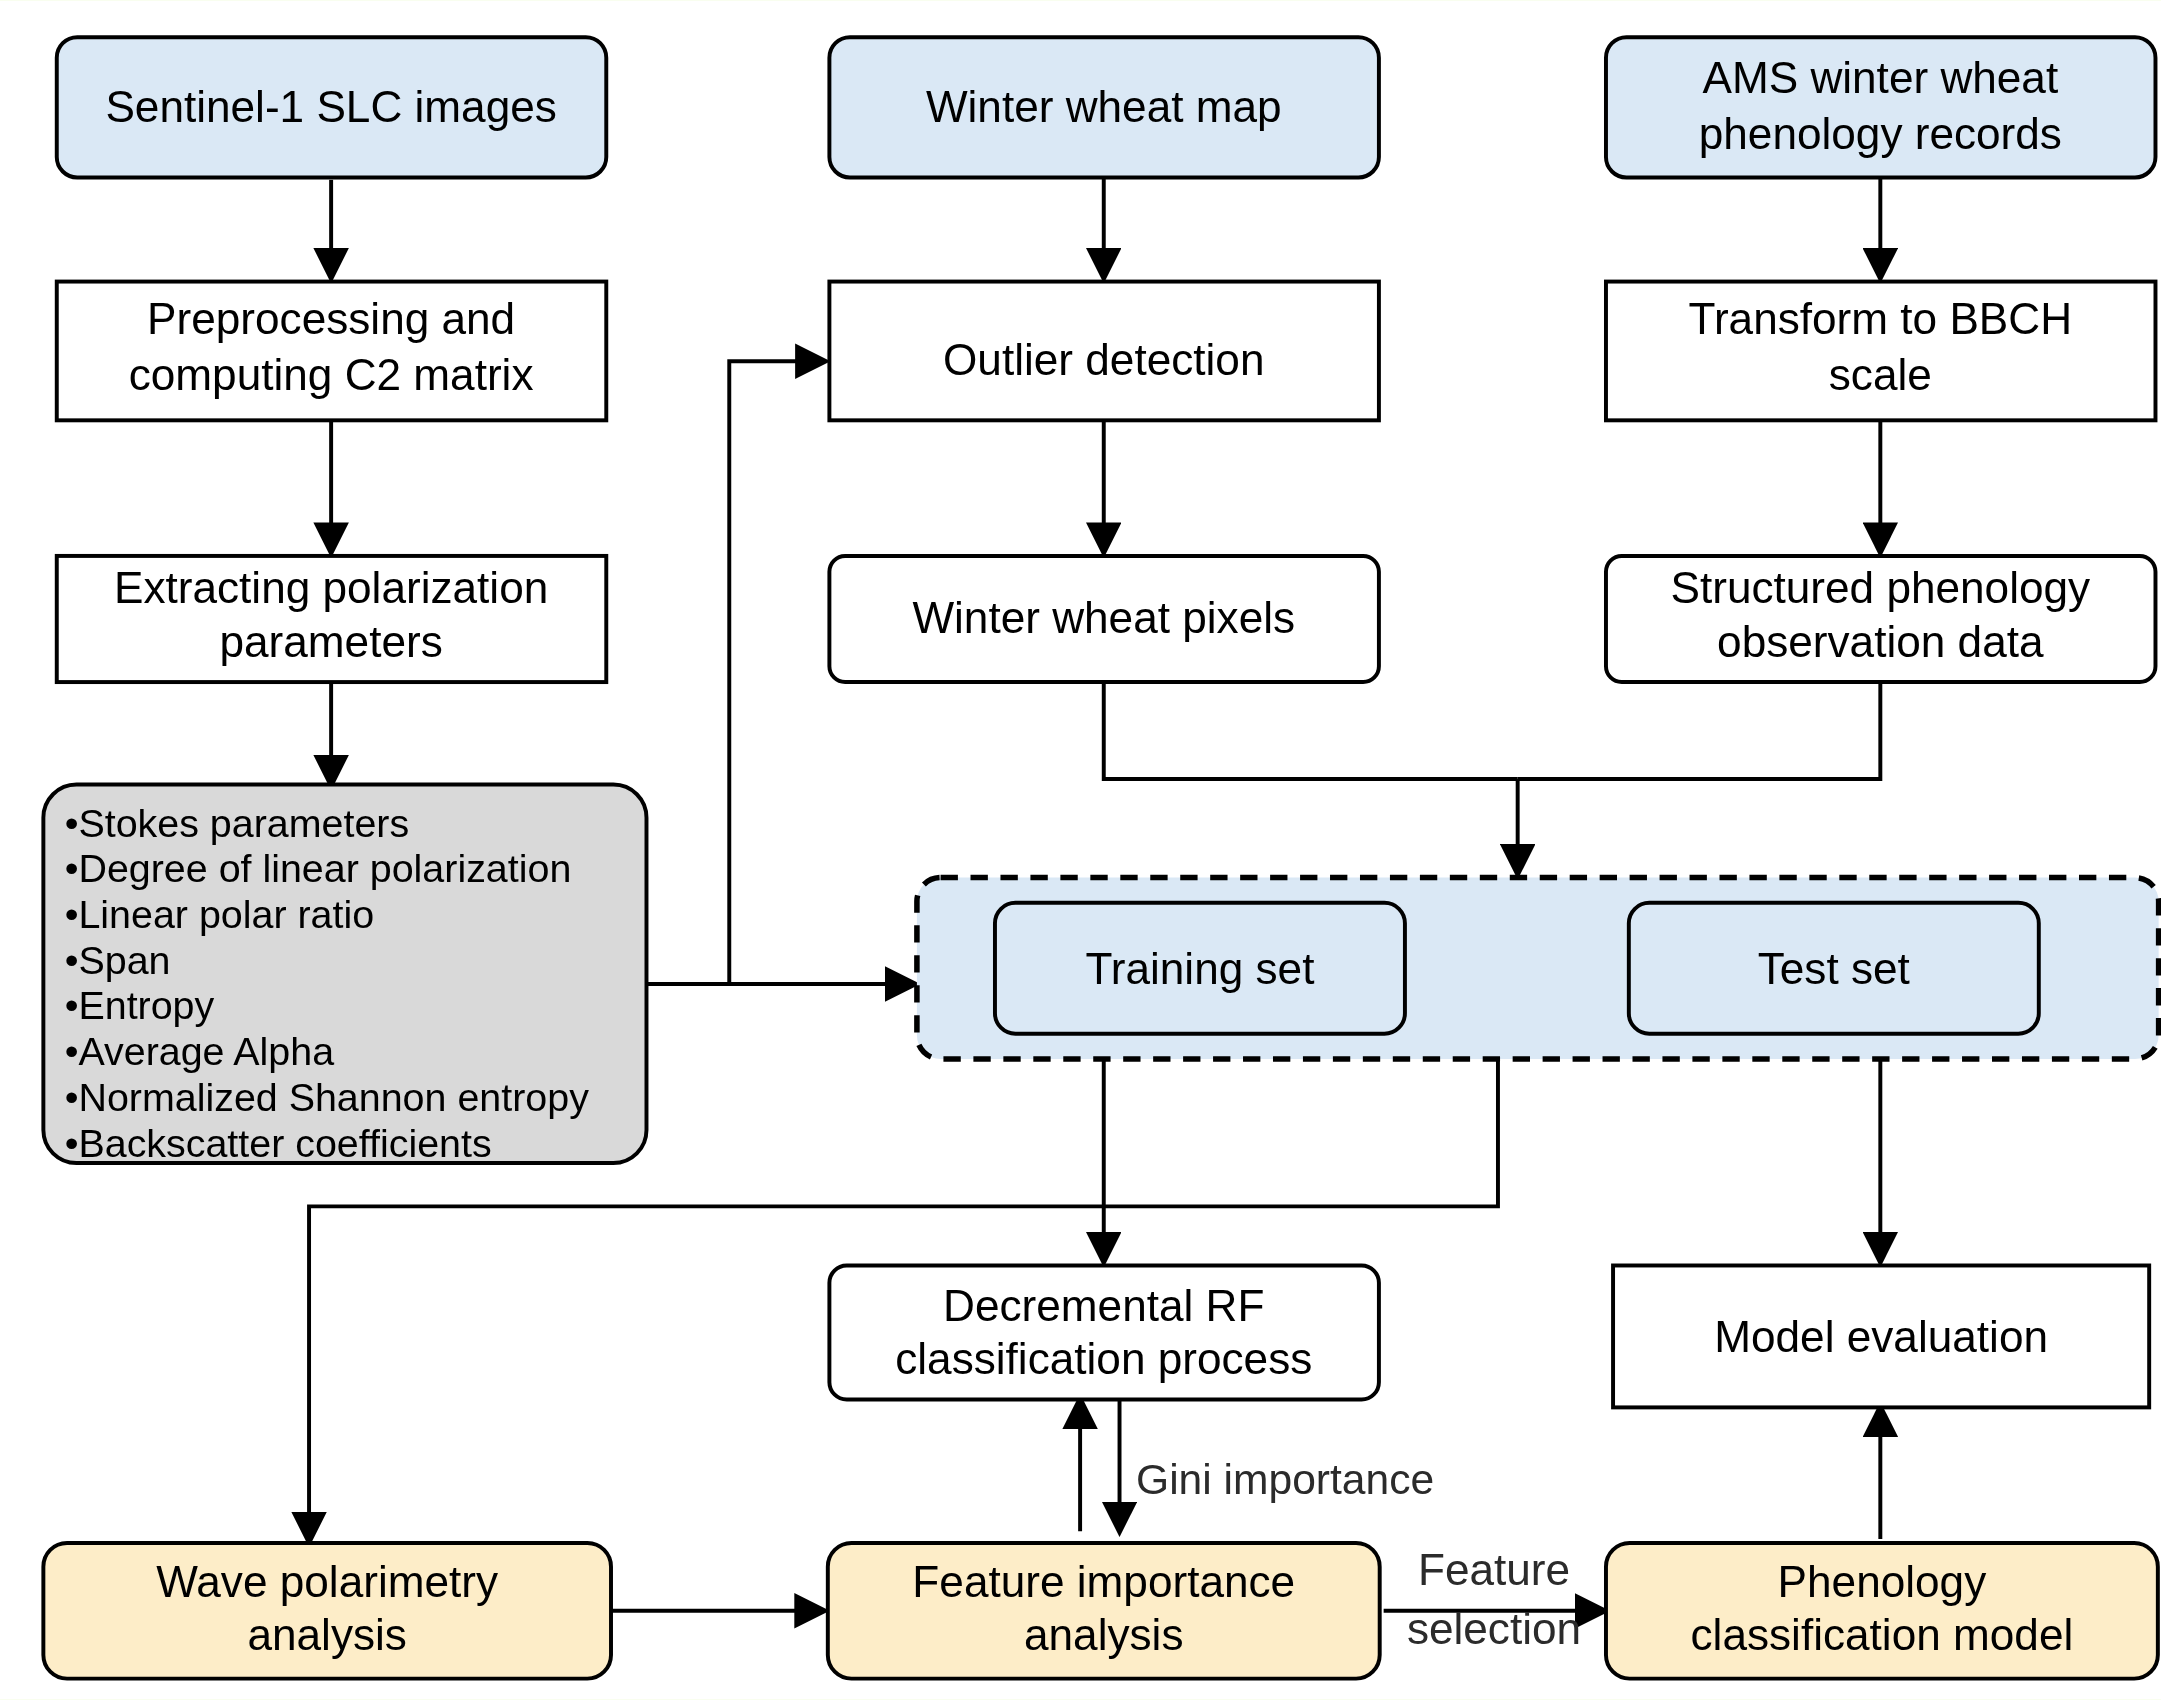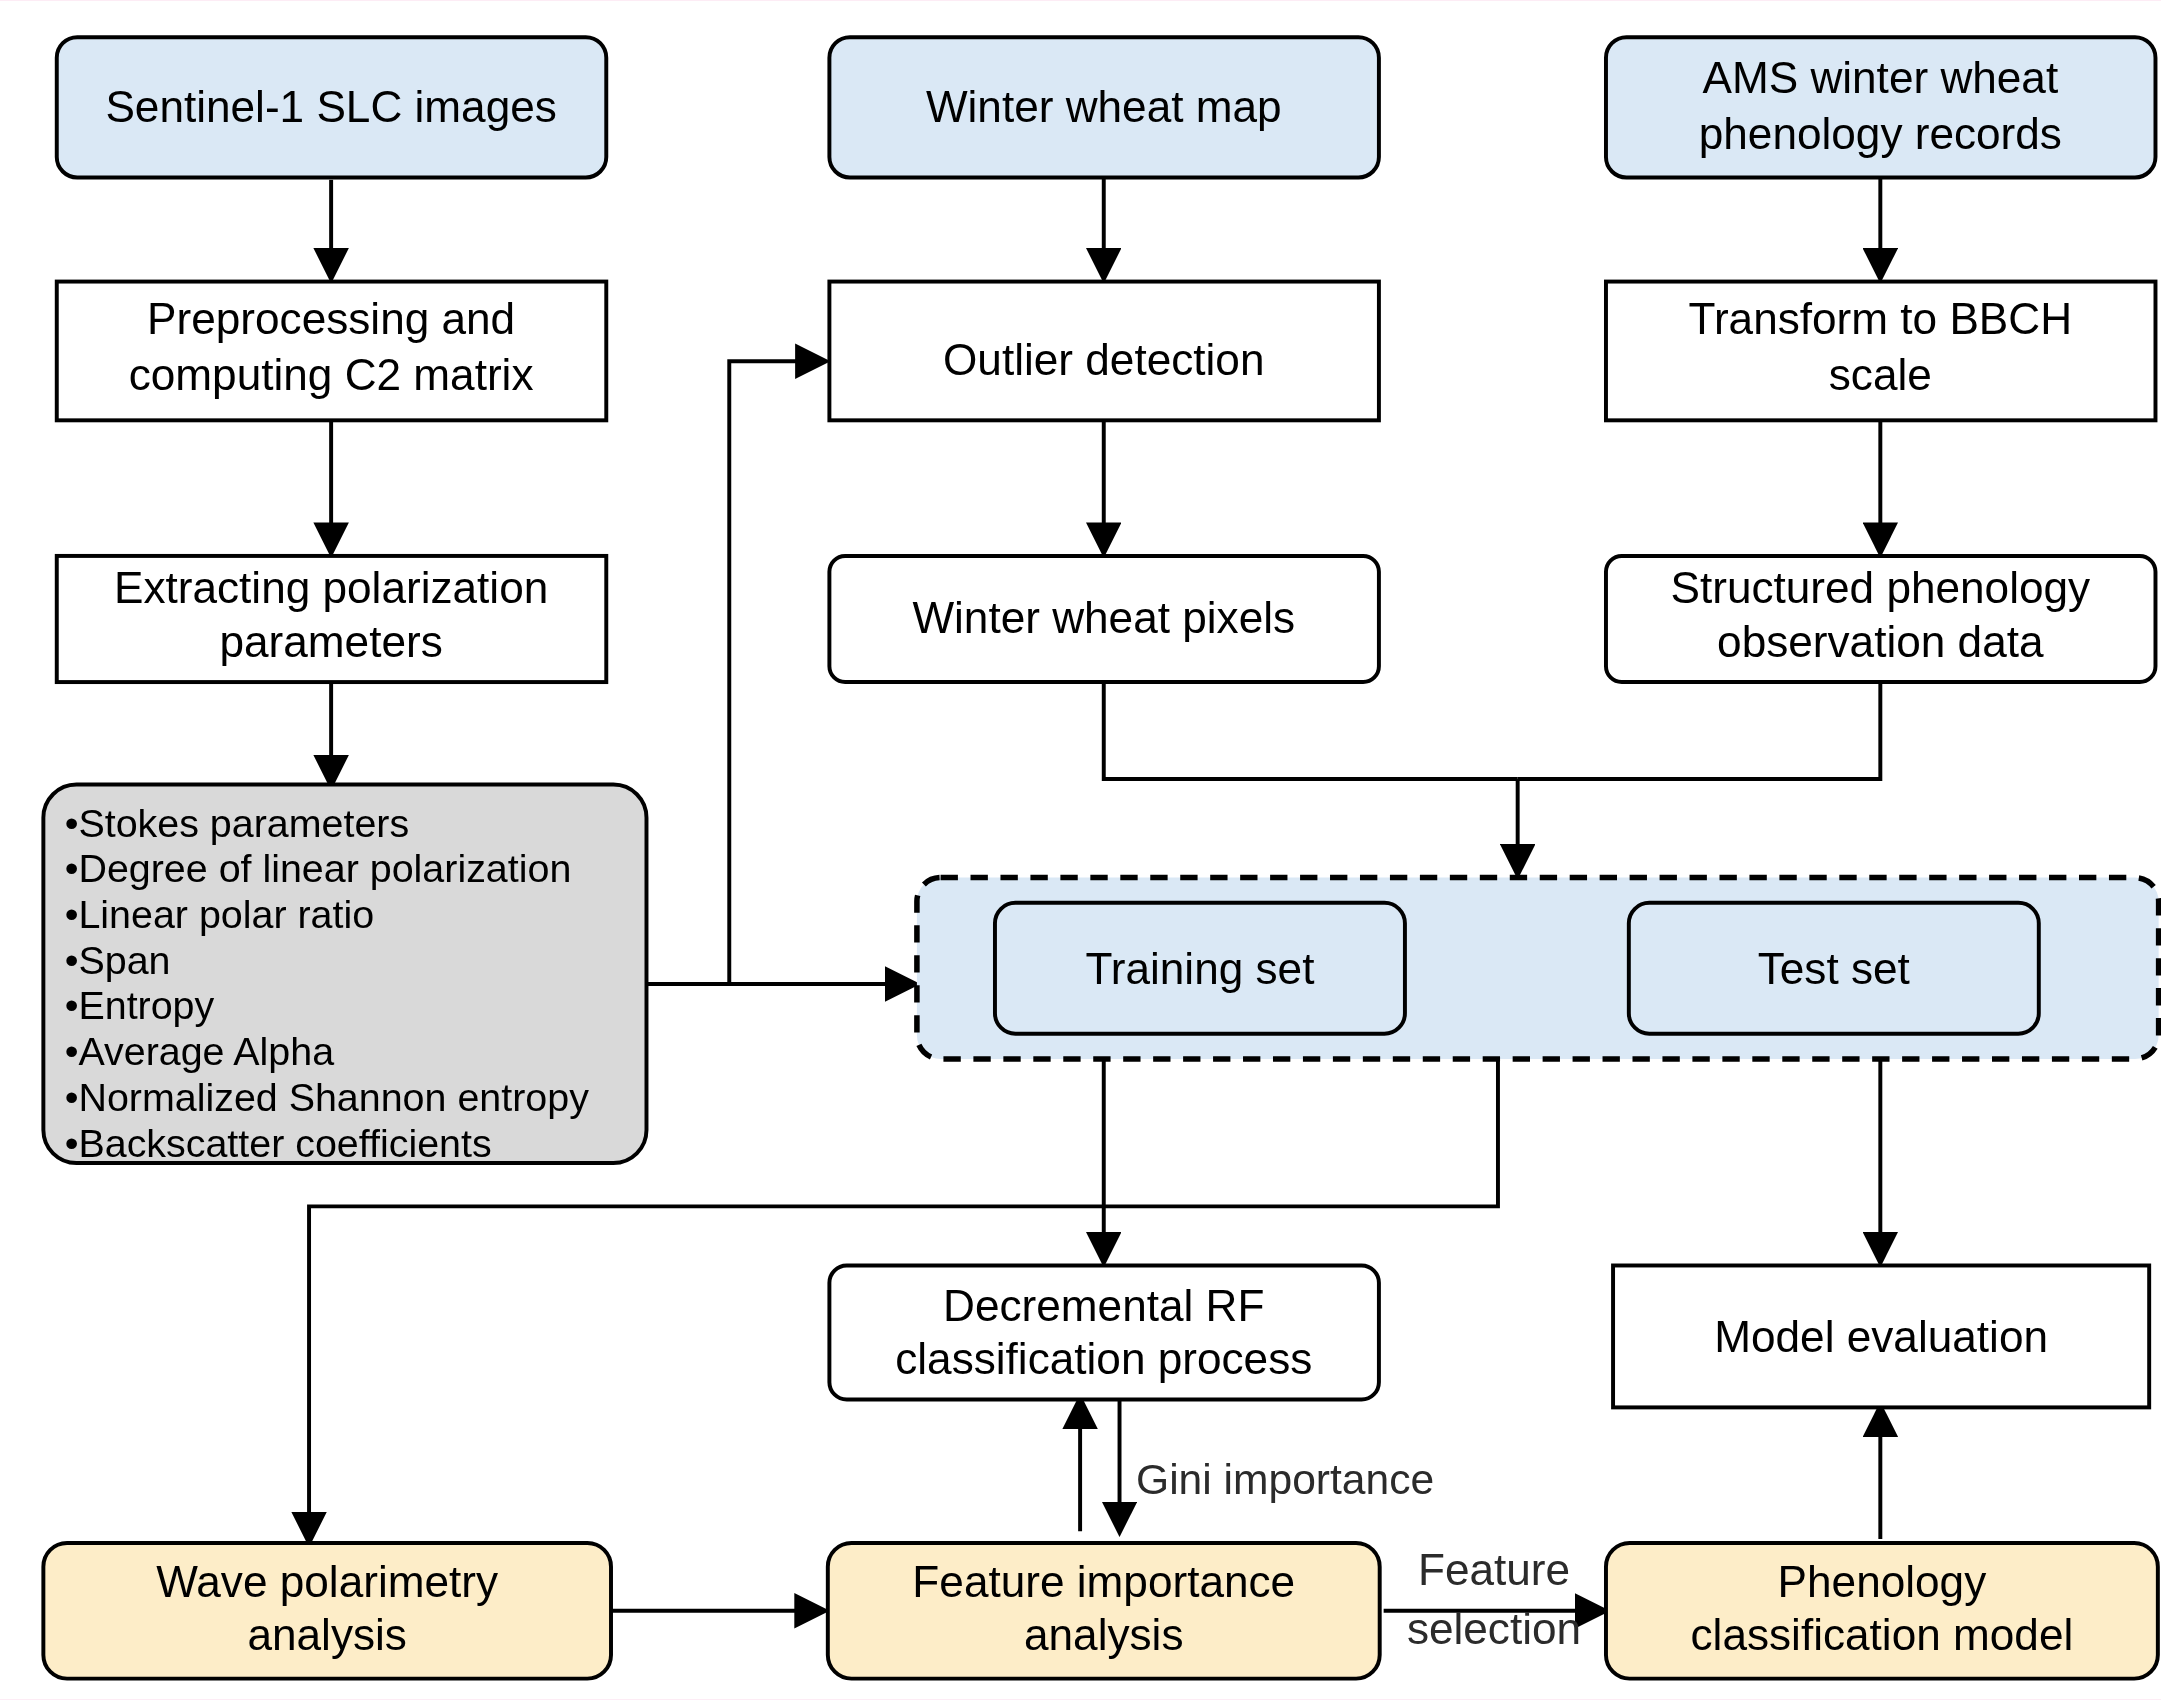--- a/index.html
+++ b/index.html
@@ -1,17 +1,17 @@
 <!DOCTYPE html>
 <html style="font-size:12.6px"><head>
 <meta charset="utf-8">
 <style>
   html,body{margin:0;padding:0;background:#ffffff;}
   body{font-family:"Liberation Sans",sans-serif;}
-  #stage{position:relative;width:2161px;height:1700px;background:#ec4899;overflow:hidden;}
+  #stage{position:relative;width:2161px;height:1700px;background:#bef264;overflow:hidden;}
   svg{display:block;}
   .nd-txt{font-family:"Liberation Sans",sans-serif;fill:#000000;text-anchor:middle;}
   .edge-lbl{font-family:"Liberation Sans",sans-serif;fill:#2b2b2b;text-anchor:middle;}
   .bullet-txt{font-family:"Liberation Sans",sans-serif;fill:#000000;text-anchor:start;}
 </style>
 </head>
 <body>
 
 <div id="stage">
 <svg width="2161" height="1700" viewBox="0 0 2741 2156" xmlns="http://www.w3.org/2000/svg">

